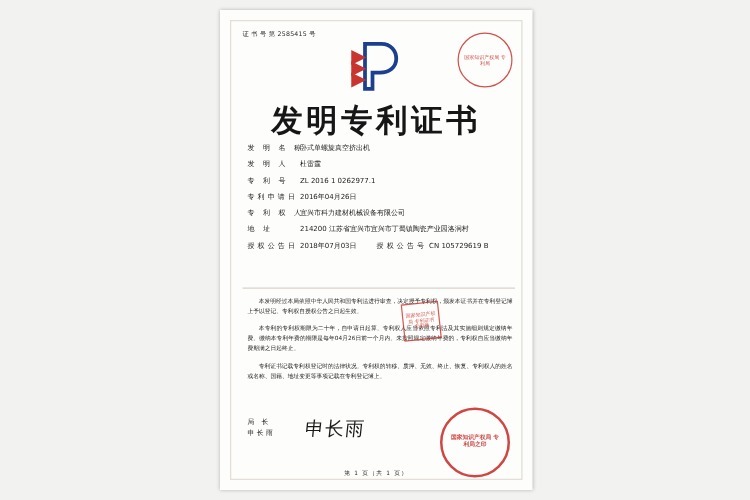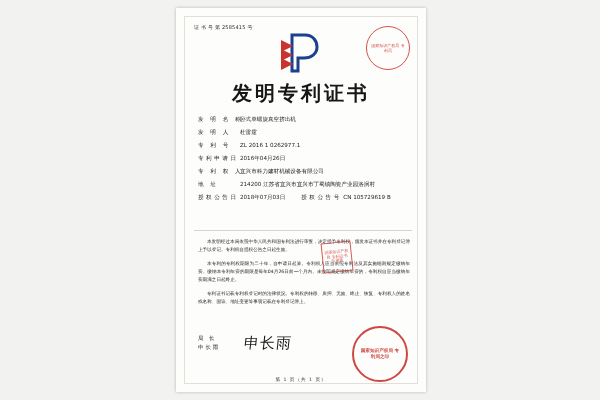--- a/index.html
+++ b/index.html
@@ -59,21 +59,21 @@
     font-size:4px;
     line-height:1.25;
     padding:3px;
     box-sizing:border-box;
   }
   .title{
     position:absolute;
     left:0;right:0;top:72px;
     text-align:center;
     font-family:"DejaVu Serif","Liberation Serif",serif;
-    font-size:20px;
+    font-size:25px;
     font-weight:bold;
     letter-spacing:3px;
     color:#161616;
   }
   .fields{
     position:absolute;
     left:22px;right:16px;top:108px;
     font-size:5.6px;
     color:#1b1b1b;
     line-height:1.35;

